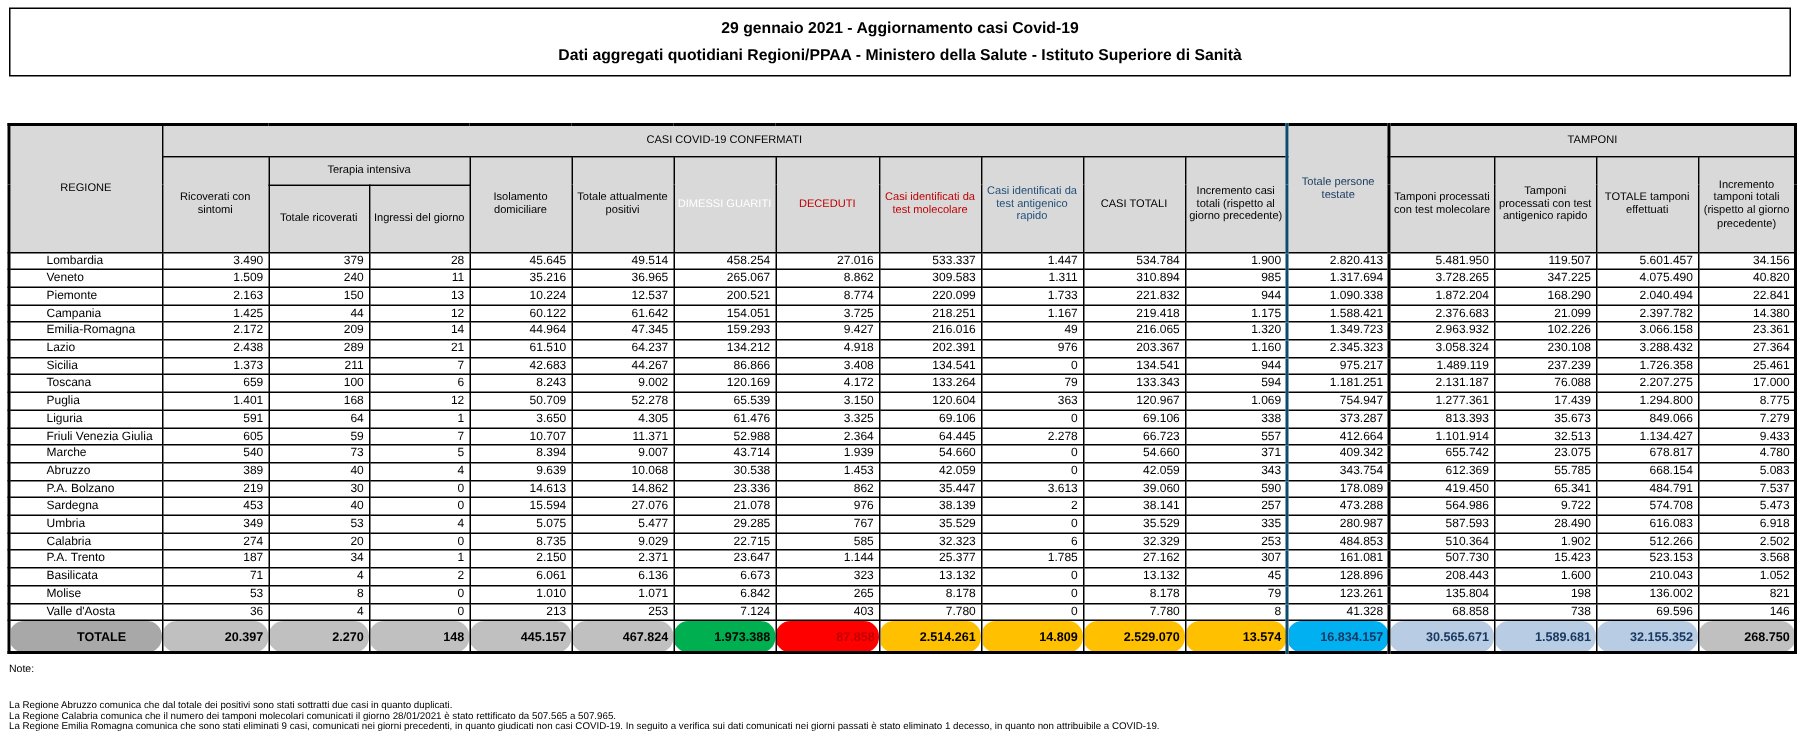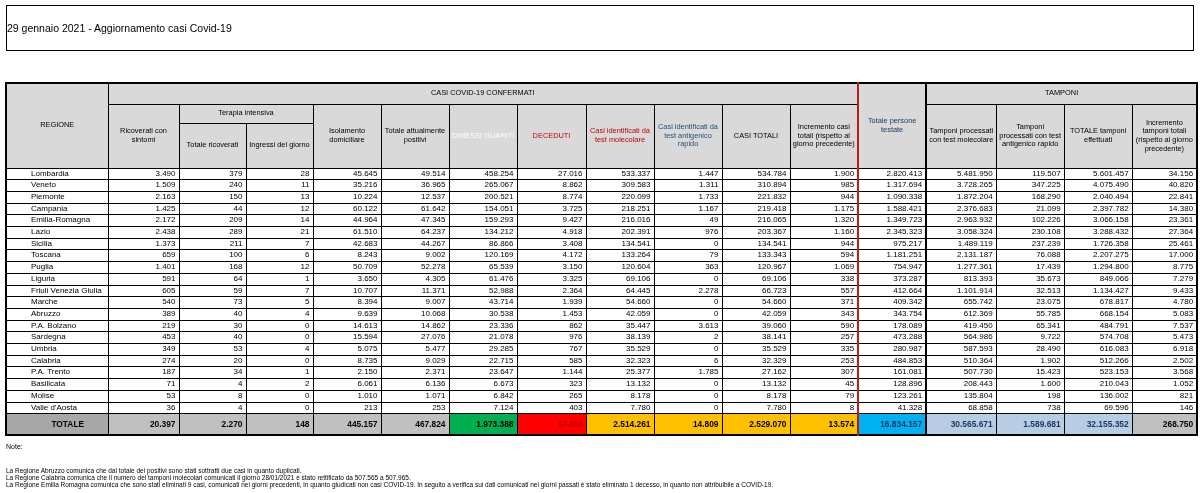--- a/index.html
+++ b/index.html
@@ -10,22 +10,23 @@
     font-family: "Liberation Sans", sans-serif;
     position: relative;
     color: #000;
   }
   .title-box {
     position: absolute; left: 6px; top: 5px;
     width: 1188px; height: 46px;
     border: 1px solid #000;
     background: #fff;
     display: flex; flex-direction: column;
-    justify-content: space-evenly; align-items: flex-start;
+    justify-content: space-evenly; align-items: center;
     font-size: 10.5px;
+    font-weight: bold;
   }
   table.covid {
     position: absolute; left: 5px; top: 82px;
     width: 1191px;
     border-collapse: collapse;
     table-layout: fixed;
     border: 2px solid #000;
   }
   .covid th, .covid td {
     border: 1px solid #000;
@@ -57,26 +58,27 @@
   .covid tbody td {
     font-size: 8px;
     height: 10.7px;
     line-height: 10.7px;
     padding: 0 3px;
     text-align: right;
     white-space: nowrap;
     background: #fff;
   }
   .covid tbody td.region { text-align: left; padding-left: 24px; }
-  .covid td.thick, .covid th.thick { border-left: 2px solid #b91c1c; border-right: 2px solid #000; }
+  .covid td.thick, .covid th.thick { border-left: 2px solid #0c4a6e; border-right: 2px solid #000; }
   tr.total-row td {
     font-weight: bold;
     font-size: 8.4px;
     height: 20px;
     line-height: 20px;
+    border-radius: 10px;
   }
   tr.total-row td.t-lbl { background: #A8A8A8; text-align: center; }
   tr.total-row td.t-g { background: #C0C0C0; margin-top: 32px; }
   tr.total-row td.t-green { background: #00B050; }
   tr.total-row td.t-red { background: #FF0000; color: #C00000; padding-left: 40px; }
   tr.total-row td.t-yellow { background: #FFC000; }
   tr.total-row td.t-cyan { background: #00B0F0; color: #17375E; }
   tr.total-row td.t-blue { background: #B8CCE4; color: #17375E; padding-left: 14px; }
   tr.total-row td.t-gray { background: #C0C0C0; }
   .notes {
@@ -84,20 +86,21 @@
     width: 1188px;
   }
   .notes-label { font-size: 7px; margin-bottom: 17px; }
   .note-item { font-size: 6.5px; line-height: 7.2px; }
 </style>
 </head>
 <body>
 
 <div class="title-box">
   <div>29 gennaio 2021 - Aggiornamento casi Covid-19</div>
+  <div>Dati aggregati quotidiani Regioni/PPAA - Ministero della Salute - Istituto Superiore di Sanità</div>
 </div>
 
 <table class="covid">
   <colgroup>
     <col style="width:102px">
       <col style="width:71px">
       <col style="width:67px">
       <col style="width:67px">
     <col style="width:68px">
       <col style="width:68px">

